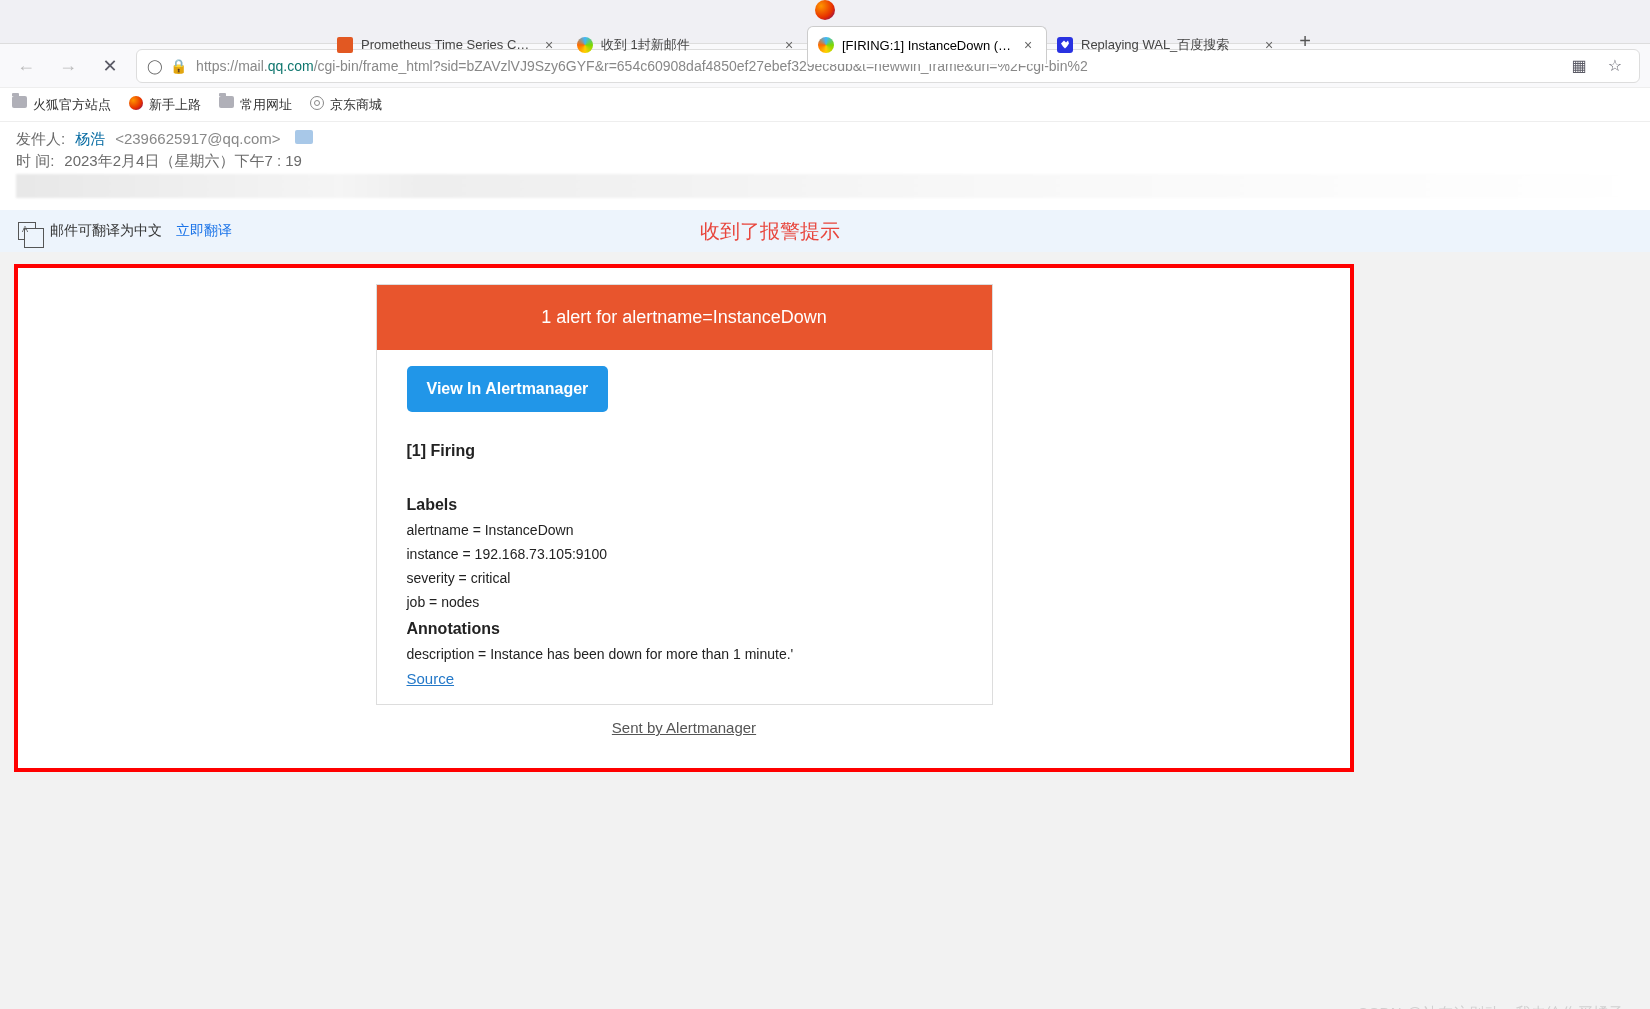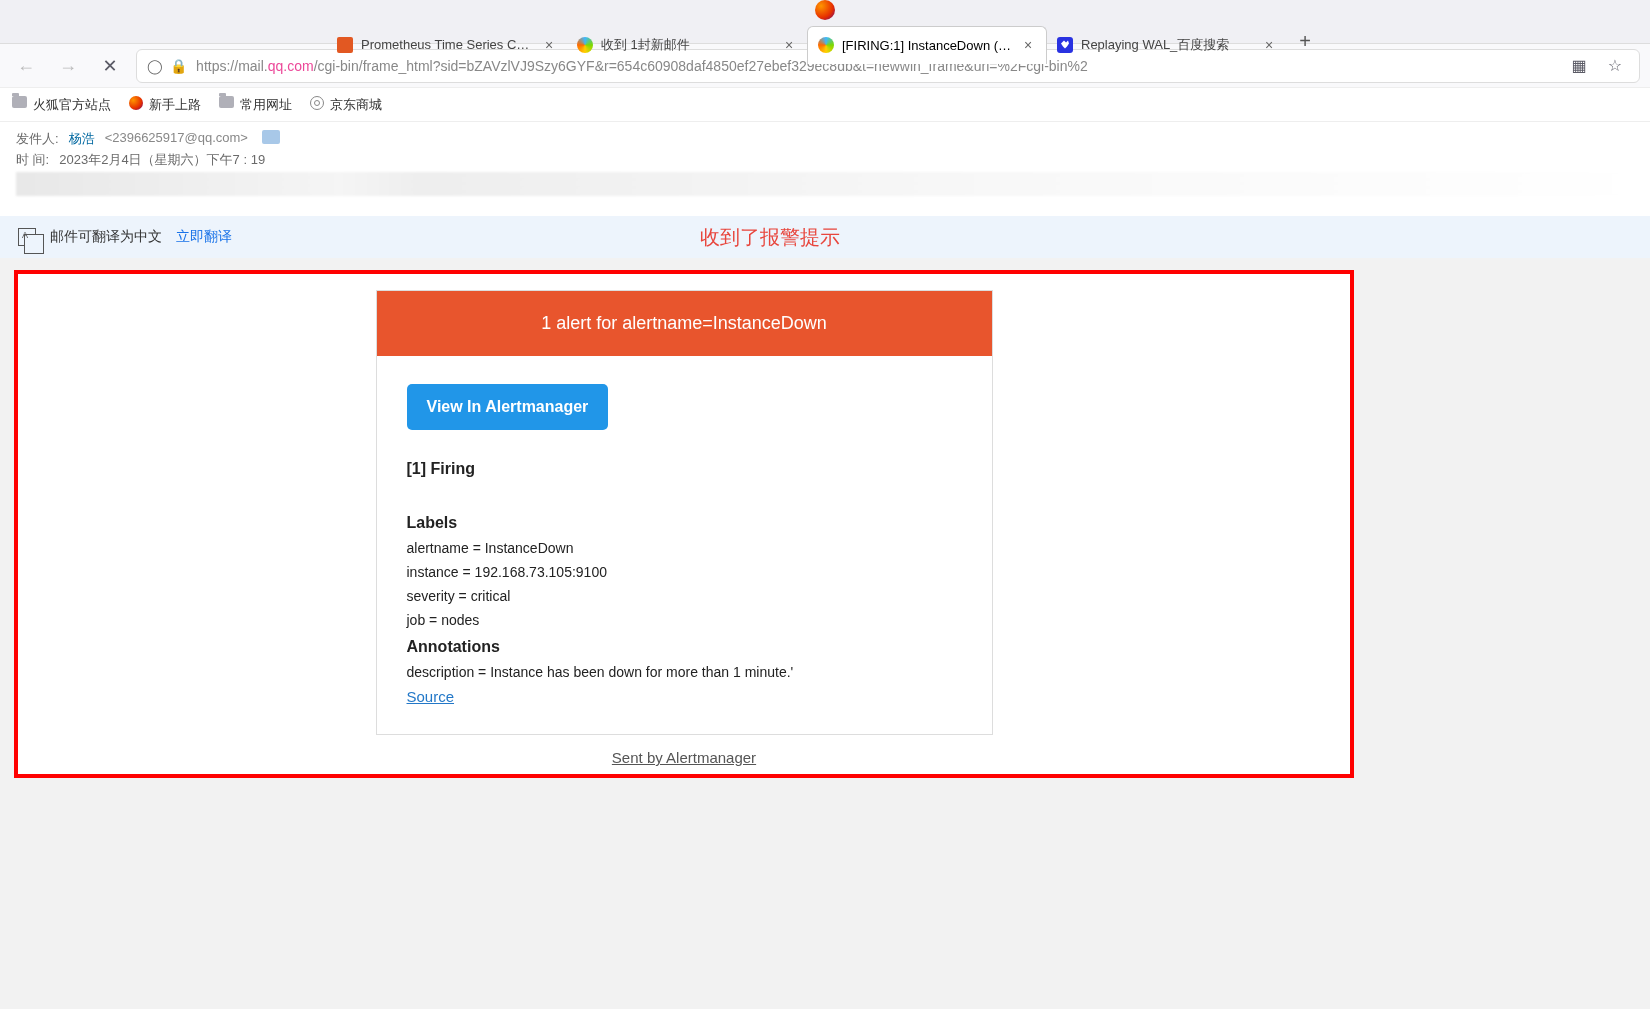--- a/index.html
+++ b/index.html
@@ -21,54 +21,54 @@
     .fav-baidu::after{content:"";position:absolute;inset:3px;background:#fff;border-radius:2px; clip-path: polygon(20% 30%,40% 10%,60% 30%,80% 10%,90% 40%,70% 70%,50% 90%,30% 70%,10% 40%);}
     .new-tab { width: 36px; height: 36px; display: flex; align-items: center; justify-content: center; color: #555; font-size: 20px; cursor: pointer; }
 
     
     .url-bar { height: 44px; background: #f9f9fb; display: flex; align-items: center; padding: 0 10px; border-bottom: 1px solid #eee; gap: 10px; }
     .nav-btn { width: 32px; height: 32px; display: flex; align-items: center; justify-content: center; color: #5b5b66; font-size: 18px; cursor: pointer; border-radius: 4px; }
     .nav-btn.disabled { color: #bbb; cursor: default; }
     .addr-box { flex: 1; height: 34px; background: #fff; border: 1px solid #ddd; border-radius: 6px; display: flex; align-items: center; padding: 0 10px; gap: 8px; }
     .addr-icon { color: #666; font-size: 14px; }
     .addr-text { flex: 1; font-size: 14px; color: #888; white-space: nowrap; overflow: hidden; }
-    .addr-text .host { color: #ec4899; }
+    .addr-text .host { color: #0f766e; }
     .ext-icon { width: 28px; height: 28px; display: flex; align-items: center; justify-content: center; color: #5b5b66; }
 
     
     .bookmarks { height: 34px; display: flex; align-items: center; padding: 0 12px; gap: 18px; border-bottom: 1px solid #eee; font-size: 13px; color: #333; }
     .bm-item { display: flex; align-items: flex-start; gap: 6px; cursor: pointer; }
     .folder-icon { width: 15px; height: 12px; background: #b0b0b8; border-radius: 2px; position: relative; }
     .folder-icon::before { content:""; position:absolute; top:-3px; left:0; width:7px; height:3px; background:#b0b0b8; border-radius:1px 1px 0 0;}
     .ff-small { width: 14px; height: 14px; background: radial-gradient(circle at 30% 30%, #ff9500, #e62e00 60%, #5e0080); border-radius: 50%; }
     .jd-icon { width: 14px; height: 14px; border: 1.5px solid #888; border-radius: 50%; position:relative; }
     .jd-icon::after{content:"";position:absolute;inset:3px;border:1px solid #888;border-radius:50%;}
 
     
-    .email-head { padding: 8px 16px 20px; font-size: 13px; color: #6a6a6a; }
+    .email-head { padding: 8px 16px 12px; font-size: 15px; color: #6a6a6a; }
     .email-head .row { display: flex; gap: 10px; margin-bottom: 3px; }
     .sender-name { color: #0369a1; font-weight: normal; }
     .sender-email { color: #888; }
     .little-badge { display:inline-block; width:18px; height:14px; background:#a8c8e8; border-radius:2px; vertical-align:middle; margin-left:4px;}
     .blur-bar { height: 24px; background: linear-gradient(90deg, #e8e8e8, #f5f5f5 20%, #eee 25%, #f8f8f8 60%, #fff); margin-top: 2px; filter: blur(1px); }
 
     
     .translate-bar { height: 42px; background: #edf4fc; display: flex; align-items: center; padding: 0 18px; gap: 14px; font-size: 14px; color: #333; position: relative; }
     .trans-icon-box { width: 18px; height: 18px; border: 1.5px solid #555; position: relative; }
     .trans-icon-box::after{ content:"A"; position:absolute; font-size:9px; top:1px; left:3px; color:#555;}
     .trans-icon-box::before{ content:""; position:absolute; width:18px; height:18px; border:1.5px solid #555; left:5px; top:5px; background:#edf4fc;}
     .translate-link { color: #1a73e8; cursor: pointer; }
     .red-annot { position: absolute; left: 700px; color: #e8453c; font-size: 20px; font-weight: 500; }
 
     
     .content-area { background: #f2f2f2; padding: 12px 0 0 14px; height: calc(1009px - 44px - 44px - 34px - 60px - 42px); position: relative; }
     .red-box { border: 4px solid #ff0000; background: #fff; width: 1340px; height: 508px; position: relative; padding: 16px 190px; }
     .alert-card { width: 617px; margin: 0 auto; border: 1px solid #ddd; }
     .alert-header { background: #e8552d; color: #fff; text-align: center; padding: 22px 10px; font-size: 18px; }
-    .alert-body { padding: 28px 30px; }
+    .alert-body { padding: 16px 30px; }
     .view-btn { background: #2196e8; color: #fff; padding: 14px 20px; border-radius: 5px; display: inline-block; font-size: 16px; font-weight: 600; cursor: pointer; }
     .firing { font-weight: 700; font-size: 16px; margin-top: 30px; color: #222; }
     .section-h { font-weight: 700; font-size: 16px; margin-top: 36px; color: #222; }
     .kv { font-size: 14px; color: #222; margin-top: 8px; }
     .src-link { color: #2378c8; text-decoration: underline; cursor: pointer; font-size: 15px; margin-top: 8px; display: inline-block; }
     .sent-by { text-align: center; font-size: 15px; color: #555; text-decoration: underline; margin-top: 14px; }
 
     .watermark { position: absolute; right: 26px; bottom: 14px; color: #d0d0d0; font-size: 15px; letter-spacing: 0.5px; }
   </style>
 </head>

